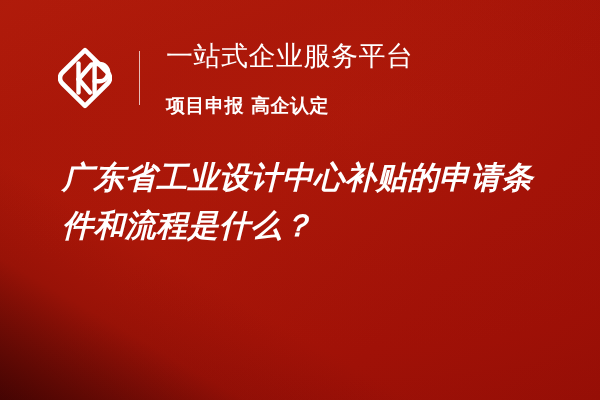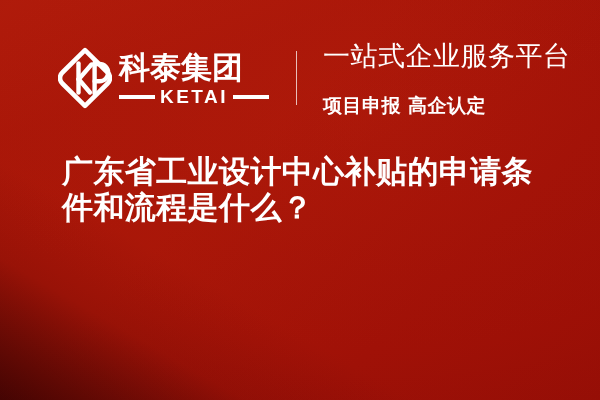--- a/index.html
+++ b/index.html
@@ -154,24 +154,25 @@
 
   
   .headline {
     position: absolute;
     left: 62px;
     top: 153px;
     width: 500px;
     font-family: "DejaVu Sans", "Liberation Sans", sans-serif;
     font-size: 31px;
     font-weight: 700;
-    line-height: 36px;
+    line-height: 48px;
     color: #ffffff;
     letter-spacing: 0.4px;
     text-align: left;
+    font-style: italic;
   }
 </style>
 </head>
 <body>
 
 <div id="banner">
 
   <div class="bg-base"></div>
   <div class="bg-soft-top"></div>
   <div class="bg-dark-corner"></div>
@@ -189,28 +190,20 @@
           <path d="M20.5 17.5 L20.5 46.5"></path>
           <path d="M20.5 33.5 L33.5 18.5"></path>
           <path d="M20.5 33.0 L32.0 46.5"></path>
         </g>
         <g fill="none" stroke="#ffffff" stroke-width="4.4" stroke-linecap="round" stroke-linejoin="round">
           <path d="M36.6 16.8 L36.6 47.4"></path>
           <path d="M36.6 18.0 L41.6 18.0 a8.6 8.6 0 0 1 0 17.2 L36.6 35.2"></path>
         </g>
       </svg>
 
-      <div class="logo-words">
-        <div class="logo-cn">科泰集团</div>
-        <div class="logo-en-row">
-          <span class="logo-dash"></span>
-          <span class="logo-en">KETAI</span>
-          <span class="logo-dash"></span>
-        </div>
-      </div>
     </div>
 
     <div class="divider"></div>
 
     <div class="taglines">
       <div class="tagline-main">一站式企业服务平台</div>
       <div class="tagline-sub">项目申报 高企认定</div>
     </div>
 
   </div>

